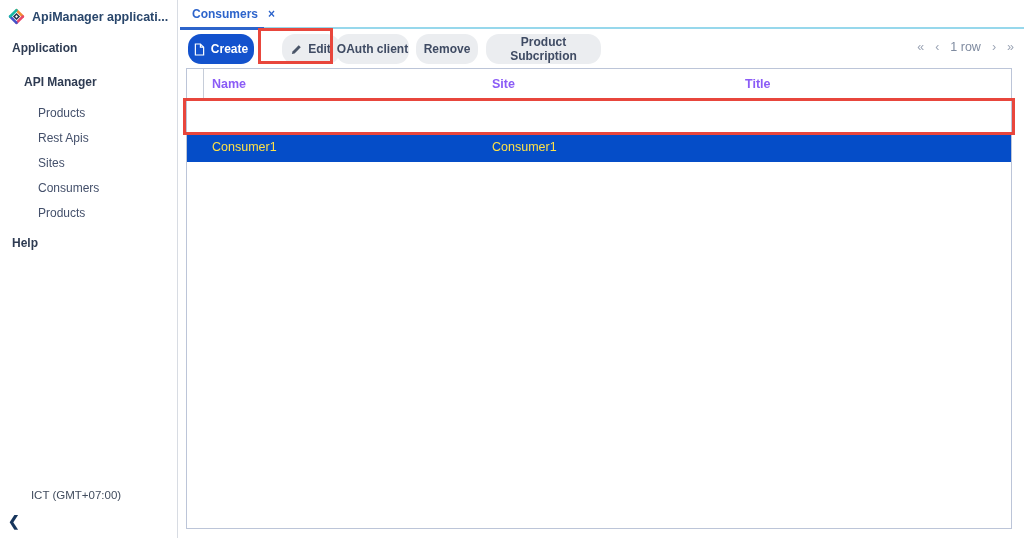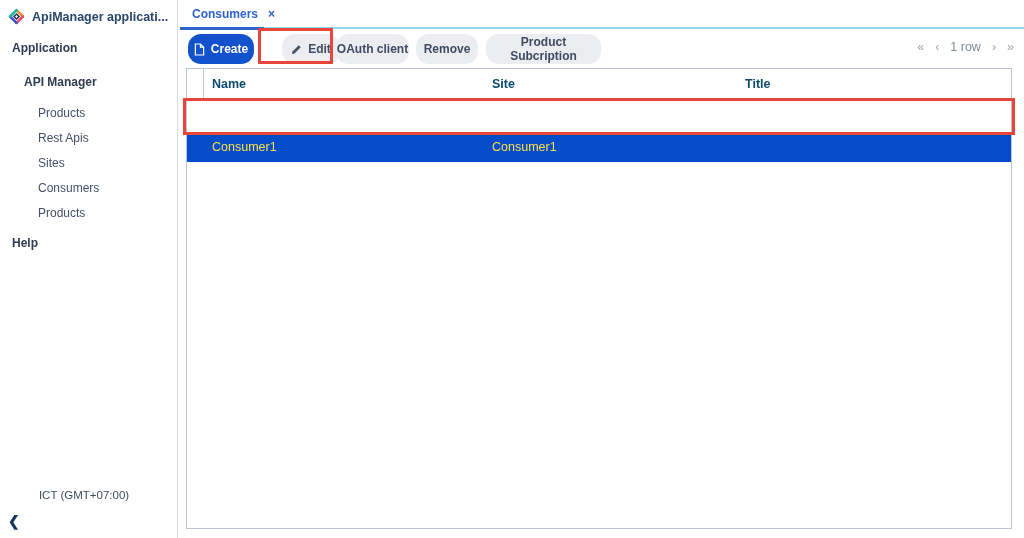--- a/index.html
+++ b/index.html
@@ -6,21 +6,21 @@
   html,body { background:#fff; }
   body { font-family:"Liberation Sans", sans-serif; }
   .screen { position:relative; width:1024px; height:538px; background:#fff; overflow:hidden; }
 
   
   .sidebar { position:absolute; left:0; top:0; width:178px; height:538px; background:#fff; border-right:1px solid #d8dce3; }
   .sb-header { display:flex; align-items:center; gap:7px; padding:8px 6px 8px 8px; }
   .sb-title { font-size:12.5px; font-weight:700; color:#29466b; white-space:nowrap; overflow:hidden; }
   .nav-item { position:absolute; font-size:12px; color:#44506b; cursor:default; white-space:nowrap; }
   .nav-bold { font-weight:700; color:#2e3b52; }
-  .tz { position:absolute; top:489px; left:8px; width:152px; text-align:center; font-size:11.5px; color:#414c5e; }
+  .tz { position:absolute; top:489px; left:0; width:152px; text-align:center; font-size:11.5px; color:#414c5e; }
   .collapse { position:absolute; left:8px; top:513px; font-size:14px; font-weight:700; color:#16355c; cursor:pointer; }
   .bottom-bar { position:absolute; left:28px; top:510px; width:150px; height:28px; background:#d9dadb; display:flex; align-items:center; padding:0 8px 0 14px; }
   .account { flex:1; text-align:center; font-size:12px; color:#35373a; white-space:nowrap; overflow:hidden; }
 
   
   .tabbar { position:absolute; left:178px; top:0; width:846px; height:30px; background:#fff; }
   .tab { position:absolute; left:2px; top:0; height:30px; padding:0 12px; display:flex; align-items:center; gap:10px; border-bottom:3px solid #2d64cb; color:#2d64cb; font-weight:700; font-size:12px; cursor:pointer; }
   .tab-close { font-size:12px; font-weight:700; color:#2d64cb; cursor:pointer; }
   .cyanline { position:absolute; left:86px; right:0; top:27px; height:2px; background:#97d8ec; }
 
@@ -38,21 +38,21 @@
   .redbox-edit { left:258px; top:28px; width:75px; height:36px; }
   .redbox-row { left:183px; top:98px; width:832px; height:37px; }
 
   .pager { position:absolute; top:34px; right:10px; height:25px; display:flex; align-items:center; gap:11px; color:#9aa3b4; font-size:12.5px; }
   .pager span { cursor:pointer; }
   .pager .pg-label { cursor:default; color:#7f8ba0; }
 
   
   .tbl { position:absolute; left:186px; top:68px; width:826px; height:461px; border:1px solid #bcc5d8; background:#fff; }
   .thead { display:grid; grid-template-columns:17px 280px 253px 1fr; height:31px; border-bottom:1px solid #98a2b4; }
-  .th { font-size:12.5px; font-weight:700; color:#0c4a6e; line-height:30px; padding-left:8px; }
+  .th { font-size:12.5px; font-weight:700; color:#8b5cf6; line-height:30px; padding-left:8px; }
   .th-sel { border-right:1px solid #c6cdd9; }
   .trow { display:grid; grid-template-columns:17px 280px 253px 1fr; height:30px; background:#054dc8; color:#fde047; align-items:center; cursor:pointer;margin-top:32px; }
   .td { font-size:12.5px; padding-left:8px; white-space:nowrap; }
 </style>
 </head>
 <body>
 
 <div class="screen">
 
   <div class="sidebar">

